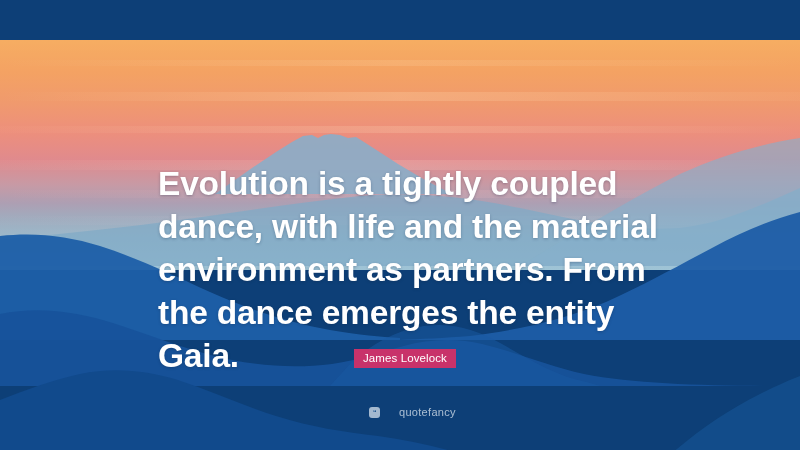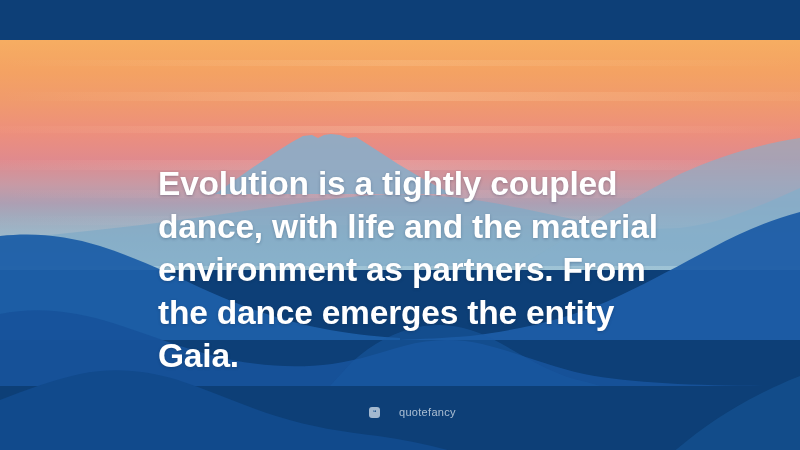--- a/index.html
+++ b/index.html
@@ -114,19 +114,20 @@
   </svg>
 
   <svg class="layer l-fore" viewBox="0 0 800 160" preserveAspectRatio="none">
     <path d="M0,160 L0,64 C26,54 52,44 80,38 C112,31 146,34 178,44 C212,55 244,70 276,80 C310,91 344,96 378,100 C416,105 452,114 486,126 C520,138 556,148 596,152 C660,159 730,160 800,160 Z" fill="#114a8c"></path>
     <path d="M0,160 L0,120 C60,114 120,118 180,128 C240,138 300,148 360,154 C420,159 480,160 540,160 Z" fill="#0f4482" opacity="0.75"></path>
     <path d="M640,160 L660,128 C690,100 724,76 760,58 C778,49 790,44 800,40 L800,160 Z" fill="#14508f" opacity="0.8"></path>
   </svg>
 
   <div class="quote">Evolution is a tightly coupled dance, with life and the material environment as partners. From the dance emerges the entity Gaia.</div>
 
+  <div class="author-badge">James Lovelock</div>
 
   <div class="watermark">
     <span class="wm-logo">“</span>
     <span class="wm-text">quotefancy</span>
   </div>
 
 </div>
 
 </body></html>

